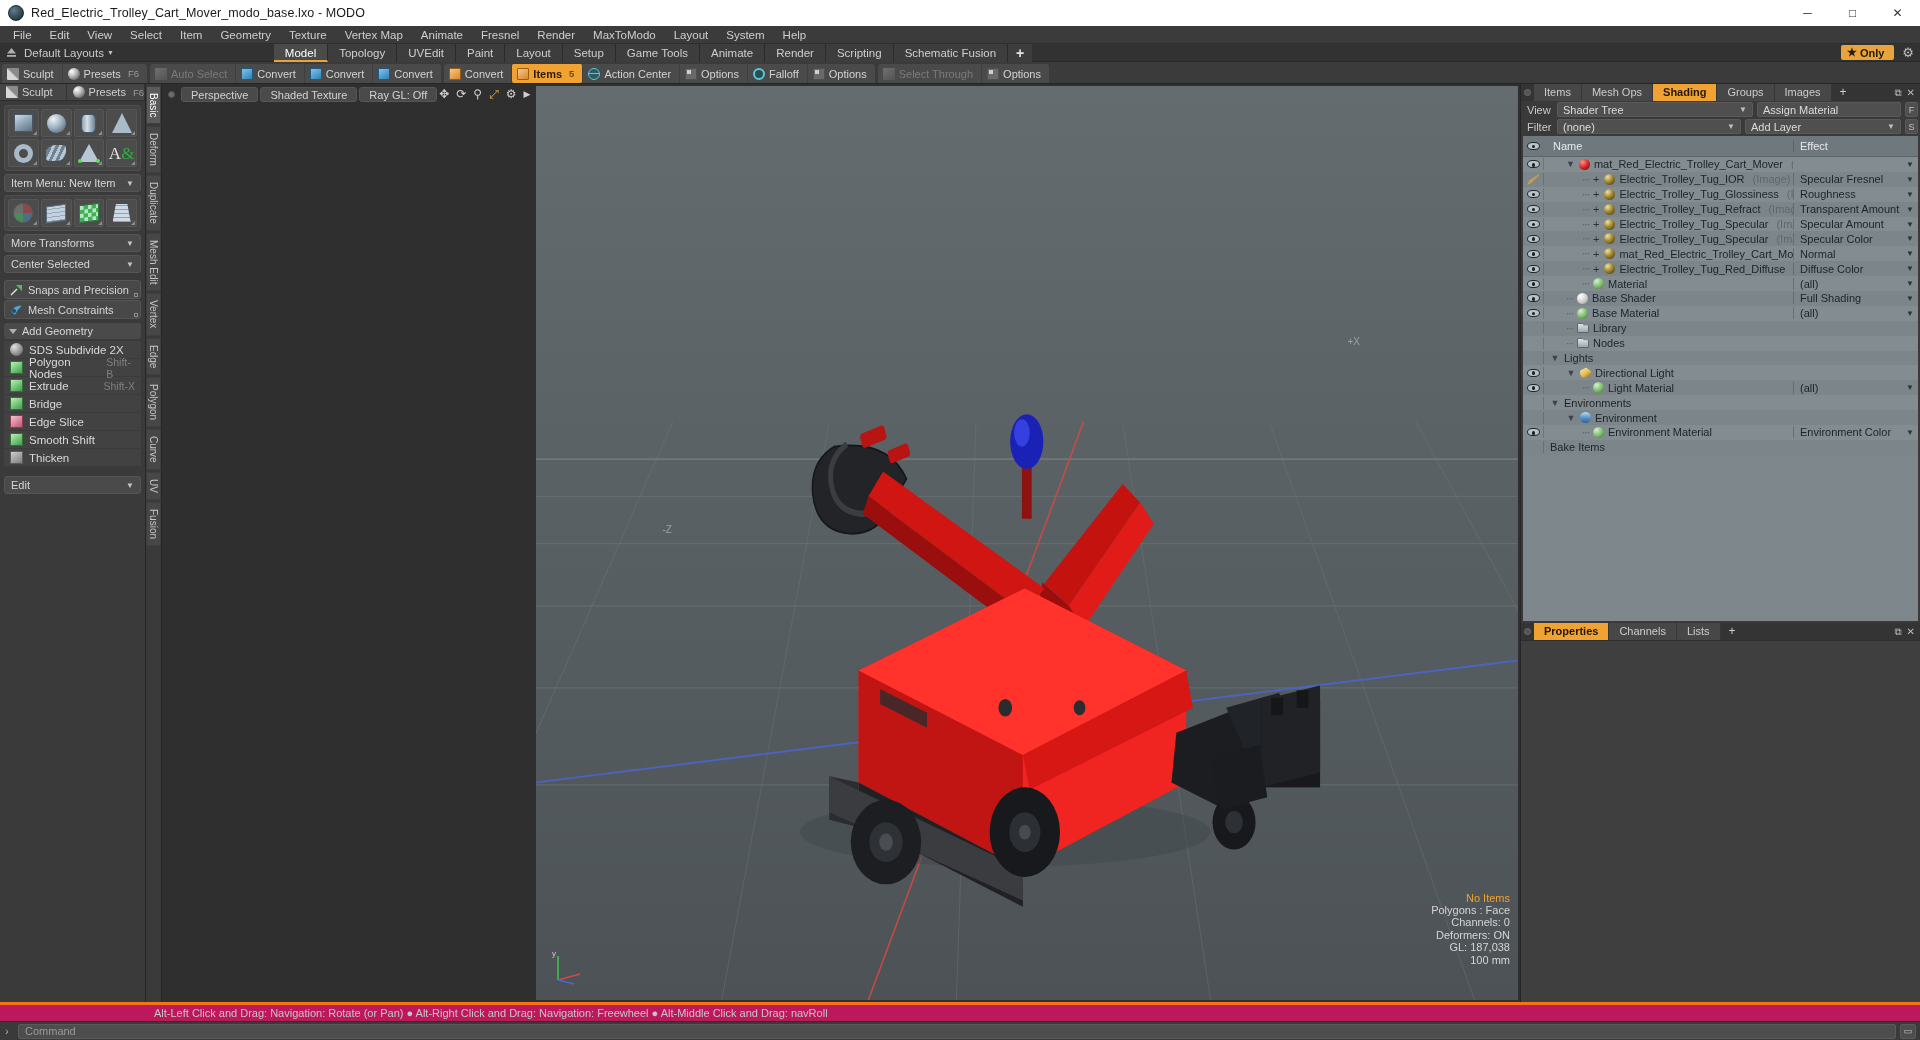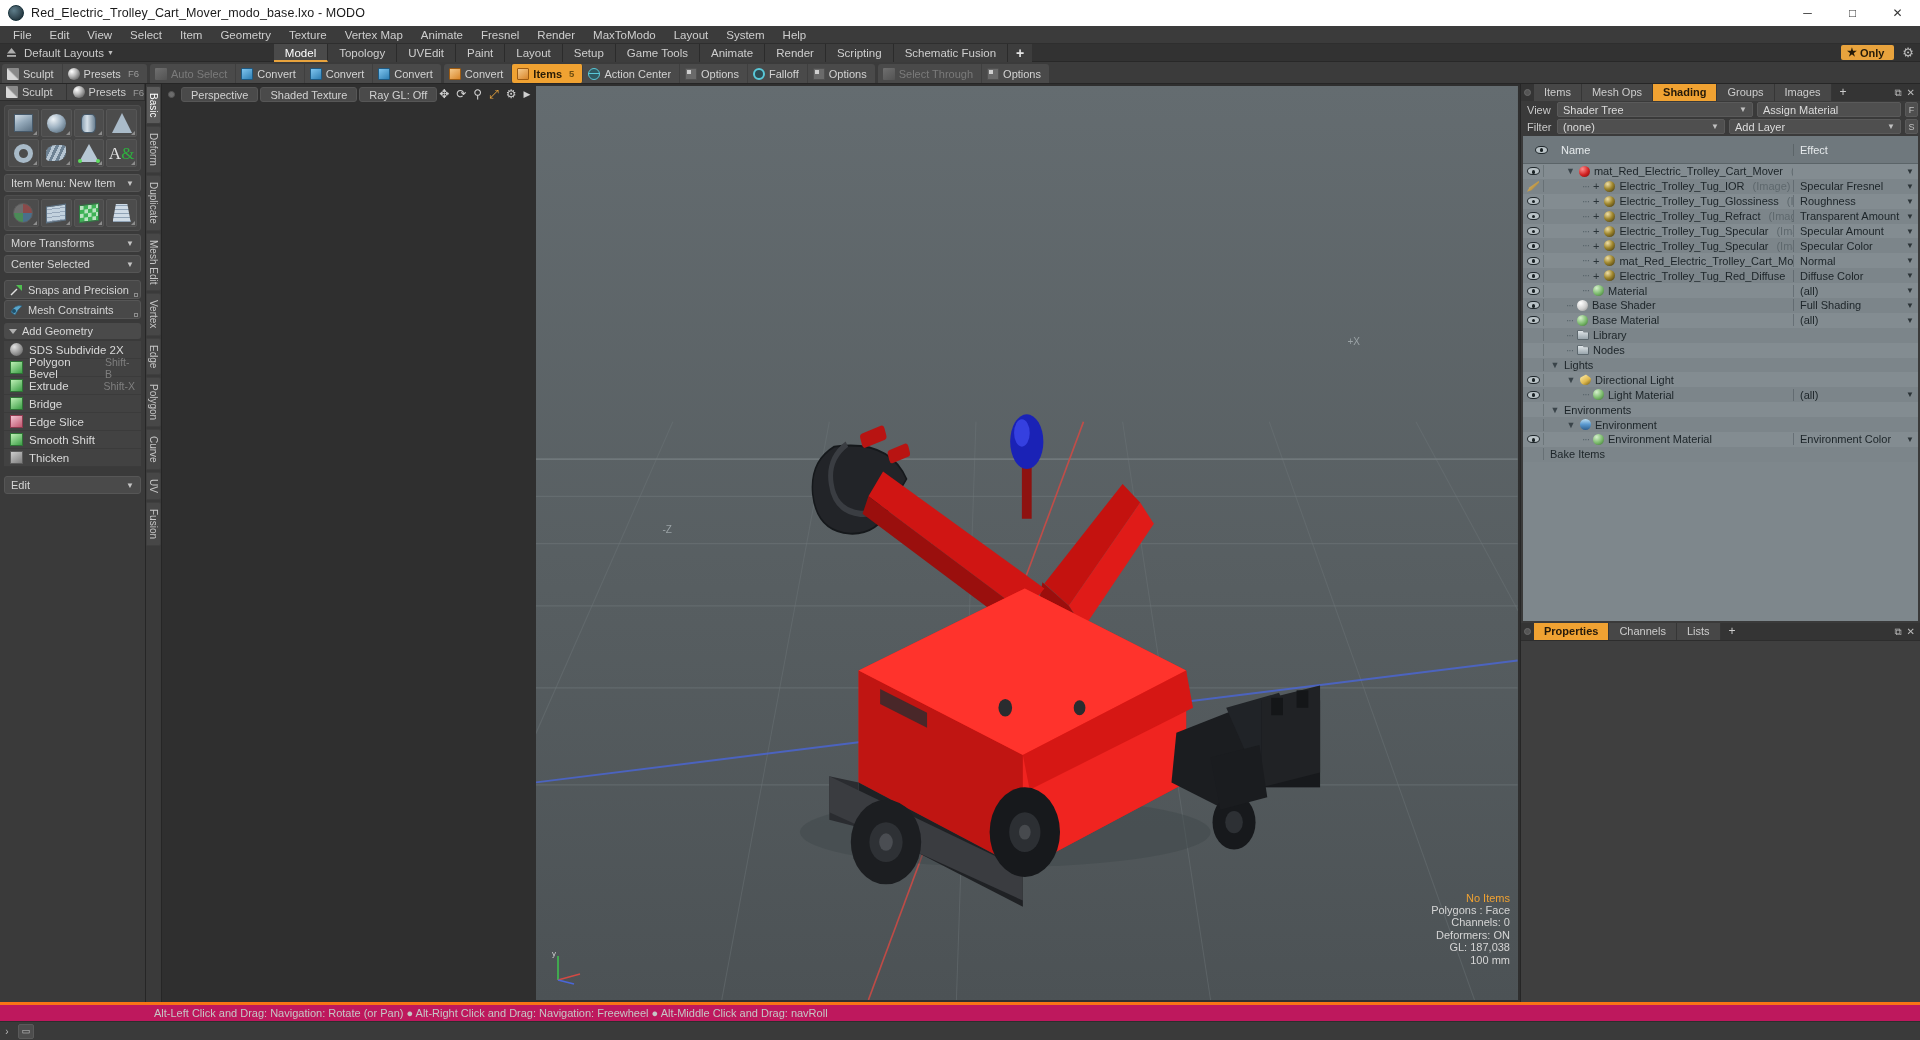--- a/index.html
+++ b/index.html
@@ -210,22 +210,22 @@
   .rp-row { height: 17px; display: flex; align-items: center; gap: 4px; padding: 0 2px; }
   .rp-lab { width: 30px; font-size: 11px; color: #c9c9c9; padding-left: 4px; }
   .rp-field { height: 15px; background: #4f4f4f; border: 1px solid #5a5a5a; border-radius: 2px;
               display: flex; align-items: center; padding: 0 5px; font-size: 11px; color: #dcdcdc; }
   .rp-field .dd-caret { margin-left: auto; font-size: 8px; color: #c0c0c0; }
   .rp-sq { width: 13px; height: 15px; background: #4f4f4f; border: 1px solid #5a5a5a; border-radius: 2px;
            font-size: 9px; color: #c0c0c0; display: flex; align-items: center; justify-content: center; }
 
   .tree { flex: 1 1 auto; display: flex; flex-direction: column; background: #6b7479; margin: 1px 2px 0 2px;
           min-height: 0; overflow: hidden; }
-  .tree-head { height: 28px; display: flex; background: #6f787d; border-bottom: 1px solid #5b6468;
-               font-size: 11px; color: #e6eaec; align-items: center; padding-left: 8px; }
+  .tree-head { height: 21px; display: flex; background: #6f787d; border-bottom: 1px solid #5b6468;
+               font-size: 11px; color: #e6eaec; align-items: center; }
   .th-eye { width: 20px; display: flex; justify-content: center; }
   .th-name { flex: 1 1 auto; padding-left: 10px; }
   .th-eff { width: 125px; padding-left: 6px; border-left: 1px solid #5b6468; }
   .tree-body { flex: 1 1 auto; overflow: hidden; background: #7e878c; }
   .trow { height: 14.9px; display: flex; align-items: center; font-size: 11px; color: #1c2428; }
   .trow:nth-child(odd) { background: #838c91; }
   .trow:nth-child(even) { background: #7c858a; }
   .t-eye { width: 20px; display: flex; align-items: center; justify-content: center; flex: 0 0 20px; }
   .eye {
     width: 13px; height: 8px; border-radius: 50% / 60%; border: 1.2px solid #20282c; position: relative;
@@ -503,21 +503,21 @@
         </div>
 
         <div>
           <div class="list-item">
             <span class="li-ic li-sds"></span>
             <span>SDS Subdivide 2X</span>
             <span class="hkr"></span>
           </div>
           <div class="list-item">
             <span class="li-ic li-green"></span>
-            <span>Polygon Bevel</span>
+            <span>Polygon Nodes</span>
             <span class="hkr">Shift-B</span>
           </div>
           <div class="list-item">
             <span class="li-ic li-green"></span>
             <span>Extrude</span>
             <span class="hkr">Shift-X</span>
           </div>
           <div class="list-item">
             <span class="li-ic li-green"></span>
             <span>Bridge</span>
@@ -712,21 +712,21 @@
           <span class="dd-caret">▼</span>
         </div>
         <div class="rp-field" style="flex:1 1 auto">
           <span>Assign Material</span>
         </div>
         <div class="rp-sq">F</div>
       </div>
 
       <div class="rp-row">
         <span class="rp-lab">Filter</span>
-        <div class="rp-field" style="width:168px">
+        <div class="rp-field" style="width:184px">
           <span>(none)</span>
           <span class="dd-caret">▼</span>
         </div>
         <div class="rp-field" style="flex:1 1 auto">
           <span>Add Layer</span>
           <span class="dd-caret">▼</span>
         </div>
         <div class="rp-sq">S</div>
       </div>
 
@@ -1014,16 +1014,17 @@
     </div>
   </div>
 
   <div class="statusbar">
     <div class="sb-left"></div>
     <div class="sb-text">Alt-Left Click and Drag: Navigation: Rotate (or Pan) ● Alt-Right Click and Drag: Navigation: Freewheel ● Alt-Middle Click and Drag: navRoll</div>
   </div>
 
   <div class="cmdbar">
     <span class="cmd-arrow">›</span>
+    <div class="cmd-input">Command</div>
     <div class="cmd-btn">▭</div>
   </div>
 
 </div>
 
 </body></html>

